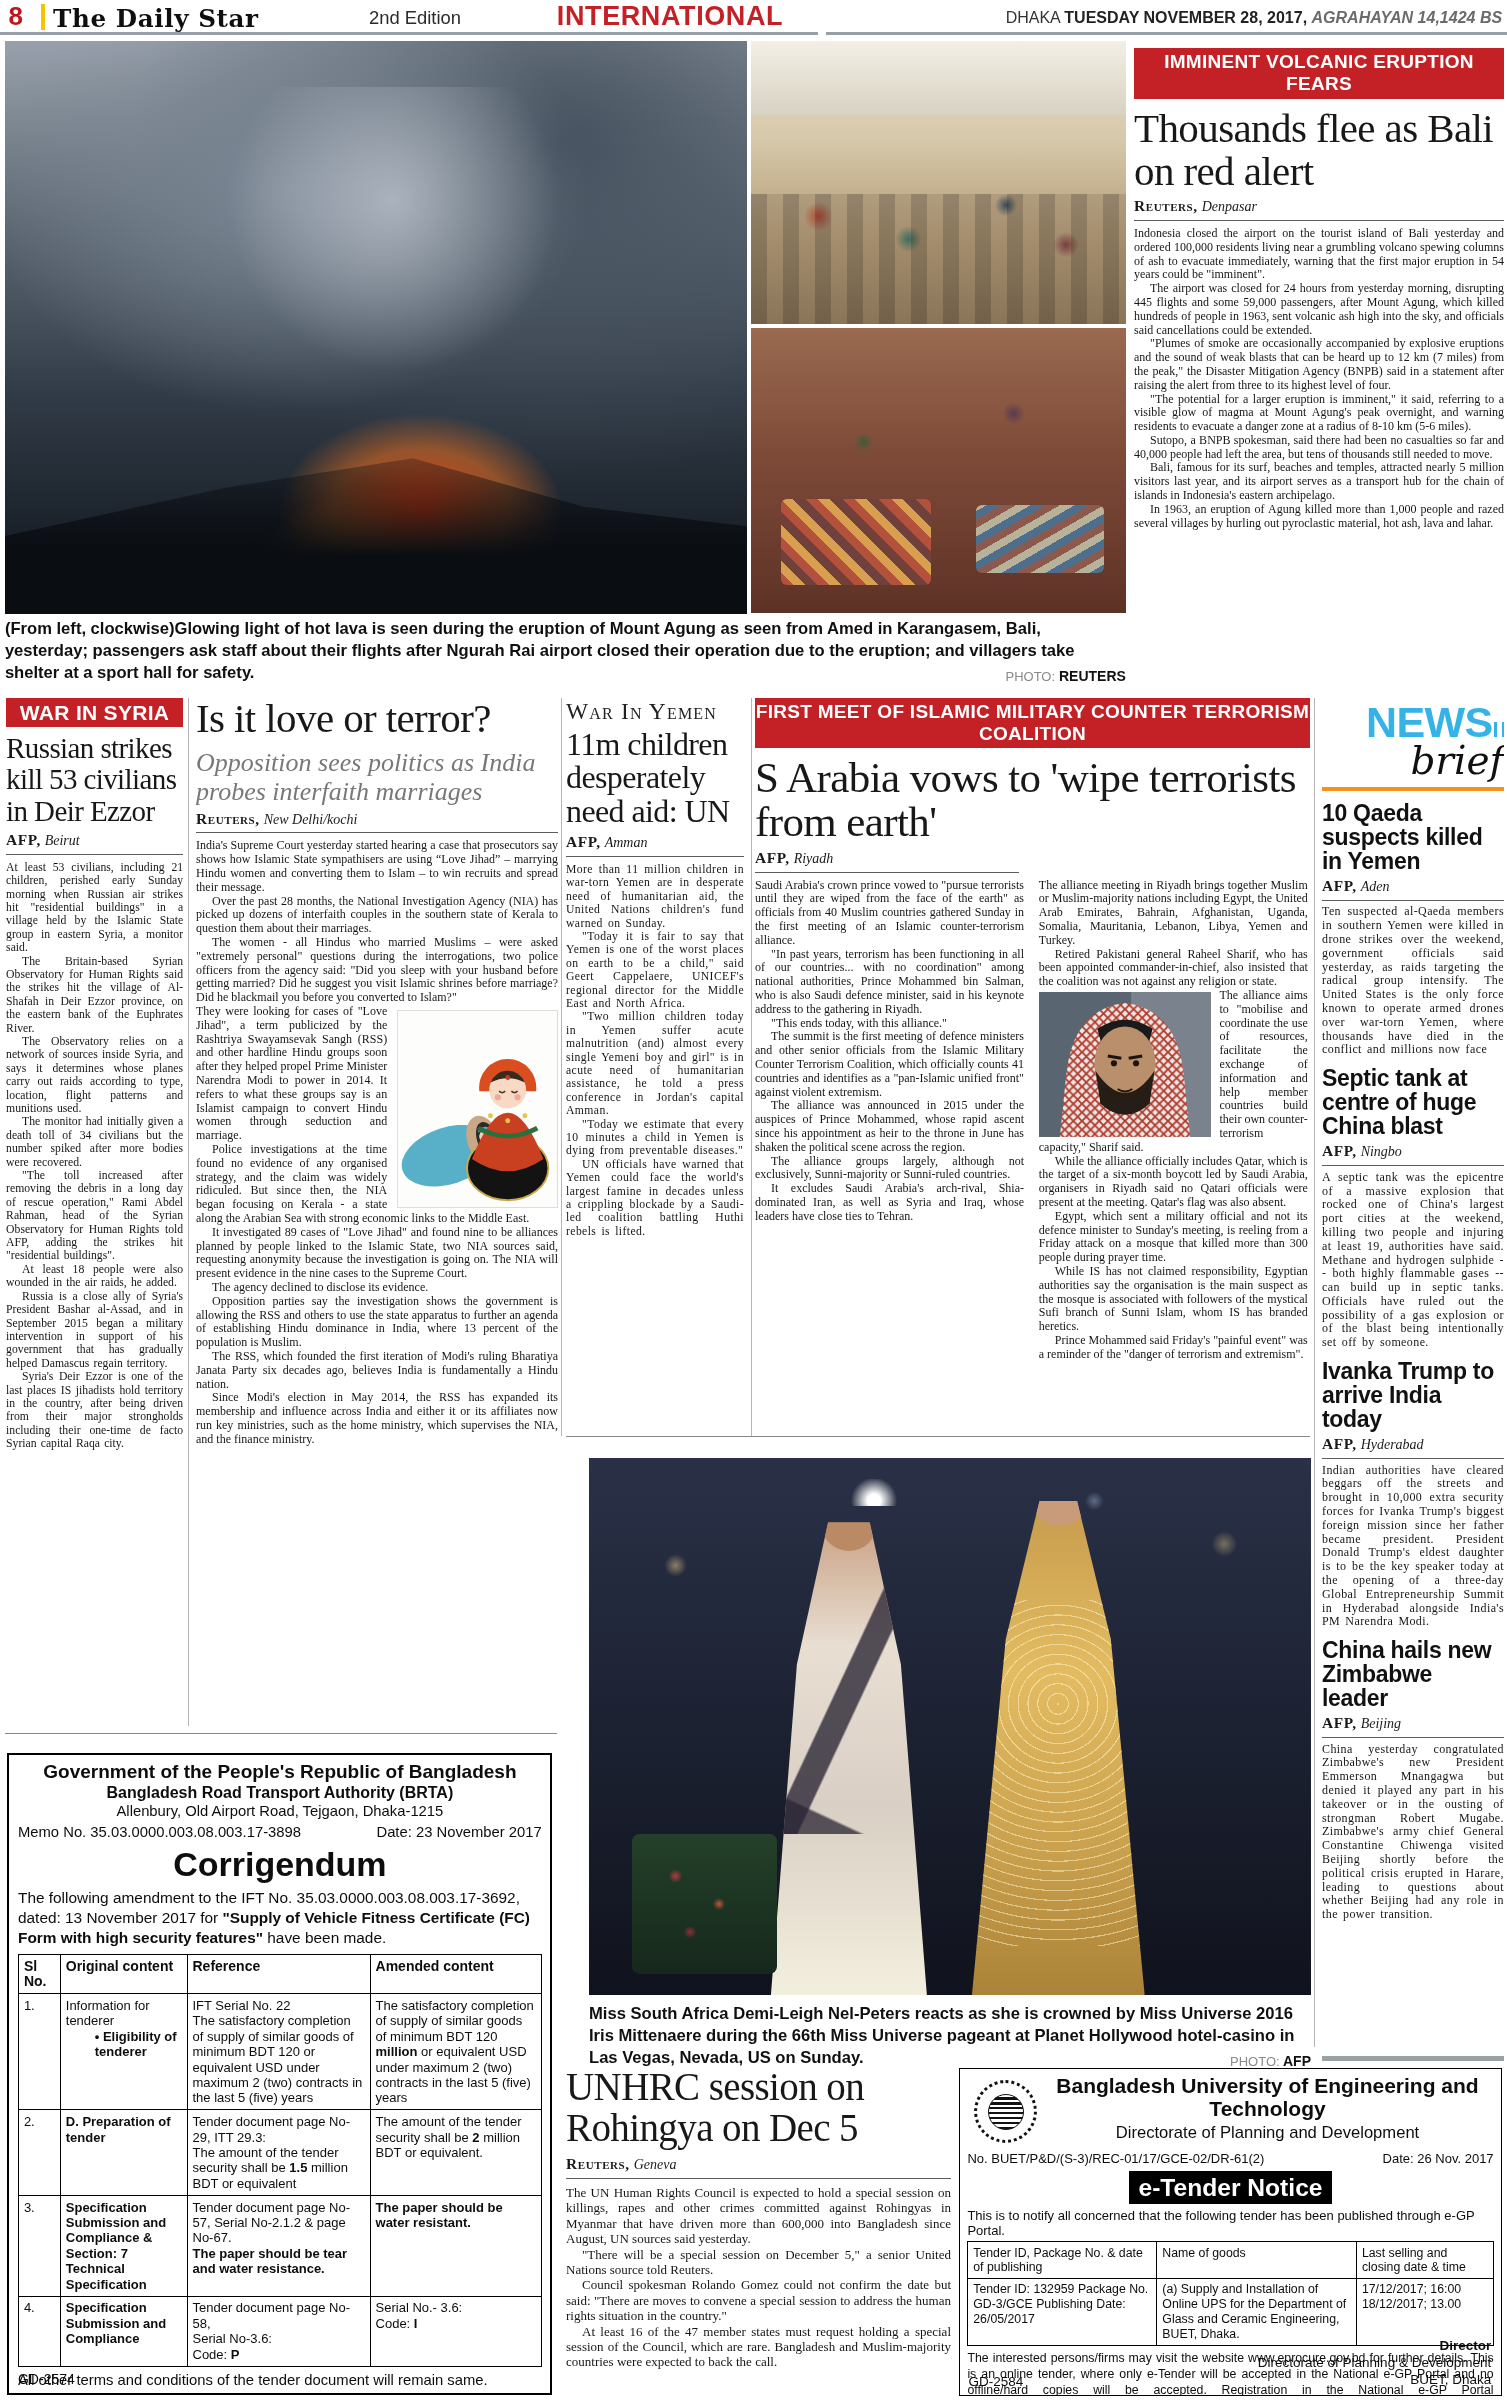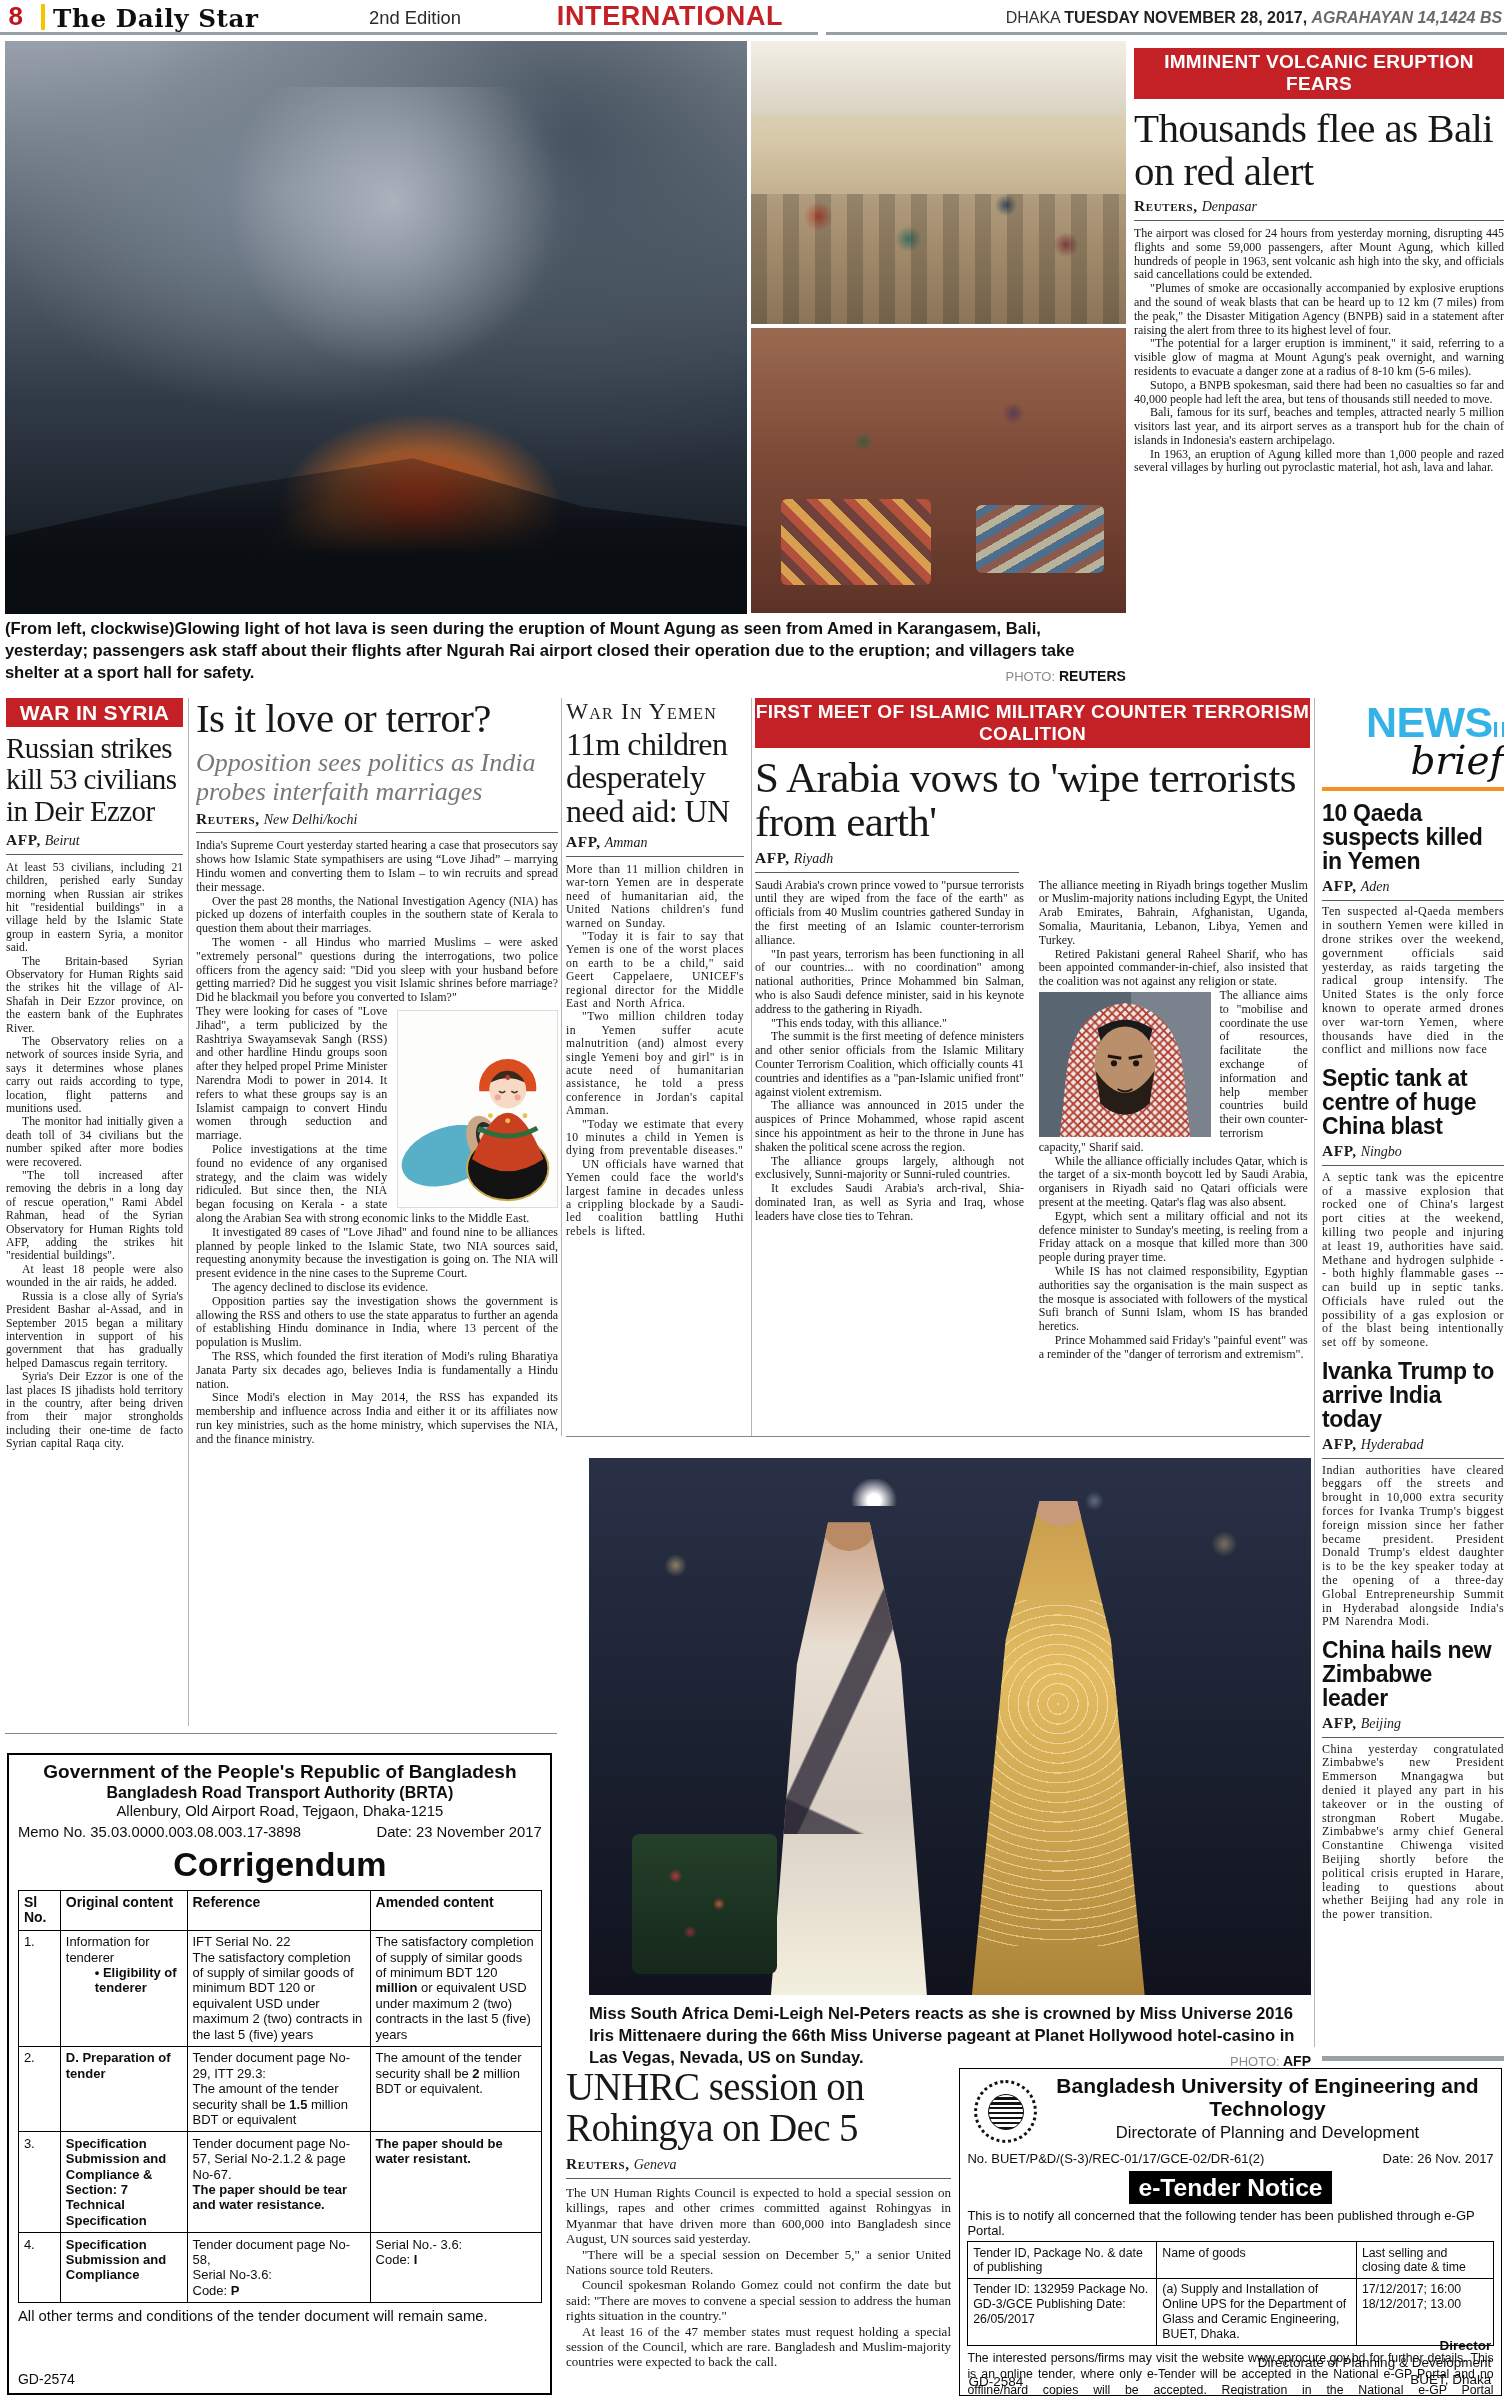--- a/index.html
+++ b/index.html
@@ -110,20 +110,21 @@
     <span>(From left, clockwise)Glowing light of hot lava is seen during the eruption of Mount Agung as seen from Amed in Karangasem, Bali, yesterday; passengers ask staff about their flights after Ngurah Rai airport closed their operation due to the eruption; and villagers take shelter at a sport hall for safety.</span>
     <span class="credit abs" style="right:0;bottom:0;"><span class="lbl">PHOTO:</span> <span>REUTERS</span></span>
   </div>
 
   <div class="abs col-box" style="left:1134px;top:41px;width:370px;height:649px;">
     <div class="kicker-banner" style="margin-top:7.4px;font-size:19px;padding:3.1px 0;">IMMINENT VOLCANIC ERUPTION FEARS</div>
     <div class="headline" style="font-size:41px;line-height:1.05;margin-top:8.6px;">Thousands flee as Bali on red alert</div>
     <div class="byline"><span class="agency">Reuters,</span> <span class="place">Denpasar</span></div>
     <div class="bl-rule"></div>
     <div class="body" style="margin-top:6.1px;">
+      <p>Indonesia closed the airport on the tourist island of Bali yesterday and ordered 100,000 residents living near a grumbling volcano spewing columns of ash to evacuate immediately, warning that the first major eruption in 54 years could be "imminent".</p>
       <p>The airport was closed for 24 hours from yesterday morning, disrupting 445 flights and some 59,000 passengers, after Mount Agung, which killed hundreds of people in 1963, sent volcanic ash high into the sky, and officials said cancellations could be extended.</p>
       <p>"Plumes of smoke are occasionally accompanied by explosive eruptions and the sound of weak blasts that can be heard up to 12 km (7 miles) from the peak," the Disaster Mitigation Agency (BNPB) said in a statement after raising the alert from three to its highest level of four.</p>
       <p>"The potential for a larger eruption is imminent," it said, referring to a visible glow of magma at Mount Agung's peak overnight, and warning residents to evacuate a danger zone at a radius of 8-10 km (5-6 miles).</p>
       <p>Sutopo, a BNPB spokesman, said there had been no casualties so far and 40,000 people had left the area, but tens of thousands still needed to move.</p>
       <p>Bali, famous for its surf, beaches and temples, attracted nearly 5 million visitors last year, and its airport serves as a transport hub for the chain of islands in Indonesia's eastern archipelago.</p>
       <p>In 1963, an eruption of Agung killed more than 1,000 people and razed several villages by hurling out pyroclastic material, hot ash, lava and lahar.</p>
     </div>
   </div>
 
   <div class="vrule" style="left:188px;top:698px;height:1028px;"></div>
@@ -322,20 +323,23 @@
 
   <div class="abs ad-border" style="left:7.4px;top:1753px;width:545px;height:642px;padding:6.1px 8.6px;box-sizing:border-box;overflow:hidden;">
     <div style="text-align:center;font-weight:bold;font-size:19px;">Government of the People's Republic of Bangladesh</div>
     <div style="text-align:center;font-weight:bold;font-size:16px;margin-top:1.2px;">Bangladesh Road Transport Authority (BRTA)</div>
     <div style="text-align:center;font-size:14.8px;margin-top:1.2px;">Allenbury, Old Airport Road, Tejgaon, Dhaka-1215</div>
     <div style="display:flex;justify-content:space-between;font-size:14.8px;margin-top:4.9px;">
       <span>Memo No. 35.03.0000.003.08.003.17-3898</span>
       <span>Date: 23 November 2017</span>
     </div>
     <div style="text-align:center;font-weight:bold;font-size:34px;margin:4.9px 0 3.7px 0;">Corrigendum</div>
+    <div style="font-size:15.4px;line-height:1.3;">
+      <span>The following amendment to the IFT No. 35.03.0000.003.08.003.17-3692, dated: 13 November 2017 for </span><b>"Supply of Vehicle Fitness Certificate (FC) Form with high security features"</b><span> have been made.</span>
+    </div>
     <table class="corr-table" style="margin-top:6.1px;">
       <colgroup>
           <col style="width:42px">
           <col style="width:127px">
           <col style="width:184px">
           <col style="width:172px">
         </colgroup>
       <tbody>
           <tr>
         <th class="pre">Sl

